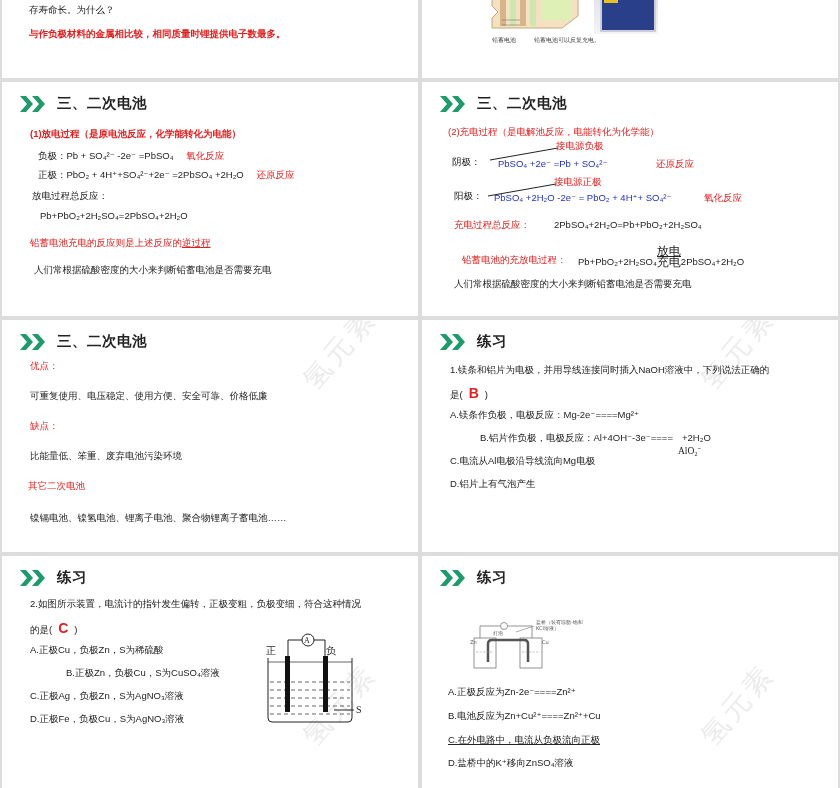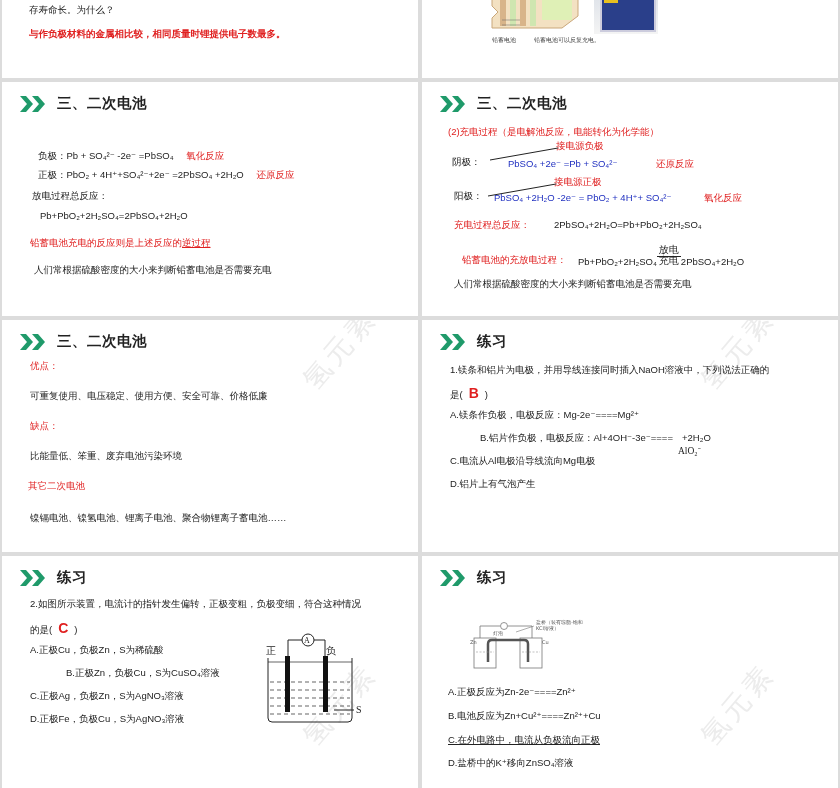--- a/index.html
+++ b/index.html
@@ -16,21 +16,21 @@
   .s6 { left:422px; top:556px; width:416px; height:232px; }
   .title { position:absolute; left:18px; top:12px; display:flex; align-items:center; }
   .chev { width:28px; height:16px; margin-right:9px; }
   .title span.t { font-size:14.5px; font-weight:bold; color:#222; letter-spacing:0.5px; }
   .ln { position:absolute; font-size:9.5px; white-space:nowrap; }
   .red { color:#e02020; }
   .blue { color:#2030c0; }
   .b { font-weight:bold; }
   .ans { color:#e02020; font-weight:bold; font-size:14px; margin:0 6px; }
   .wm { position:absolute; color:#ececec; font-size:28px; transform:rotate(-50deg); letter-spacing:4px; pointer-events:none; }
-  .frac { display:inline-flex; flex-direction:column; align-items:center; vertical-align:middle; font-size:10px; line-height:10px;font-family:Liberation Mono, monospace; }
+  .frac { display:inline-flex; flex-direction:column; align-items:center; vertical-align:middle; font-size:12px; line-height:10px; }
   .frac .bar { width:24px; border-top:1px solid #222; }
 </style>
 </head>
 <body>
 
 <div class="slide s-tl">
   <div class="ln" style="left:27px;top:6px;">存寿命长。为什么？</div>
   <div class="ln red b" style="left:27px;top:30px;">与作负极材料的金属相比较，相同质量时锂提供电子数最多。</div>
 </div>
 
@@ -56,20 +56,21 @@
 </div>
 
 <div class="slide s1">
   <div class="title">
     <svg class="chev" viewBox="0 0 28 16">
         <polygon points="0,0 6,0 13,8 6,16 0,16 7,8" fill="#1f9a6a"></polygon>
         <polygon points="12,0 18,0 25,8 18,16 12,16 19,8" fill="#1f9a6a"></polygon>
       </svg>
     <span class="t">三、二次电池</span>
   </div>
+  <div class="ln red b" style="left:28px;top:46px;">(1)放电过程（是原电池反应，化学能转化为电能）</div>
   <div class="ln" style="left:36px;top:68px;">
     <span>负极：</span><span>Pb + SO₄²⁻ -2e⁻ =PbSO₄</span>
     <span class="red" style="margin-left:10px;">氧化反应</span>
   </div>
   <div class="ln" style="left:36px;top:87px;">
     <span>正极：</span><span>PbO₂ + 4H⁺+SO₄²⁻+2e⁻ =2PbSO₄ +2H₂O</span>
     <span class="red" style="margin-left:10px;">还原反应</span>
   </div>
   <div class="ln" style="left:30px;top:108px;">放电过程总反应：</div>
   <div class="ln" style="left:38px;top:128px;">Pb+PbO₂+2H₂SO₄=2PbSO₄+2H₂O</div>
@@ -86,21 +87,21 @@
         <polygon points="12,0 18,0 25,8 18,16 12,16 19,8" fill="#1f9a6a"></polygon>
       </svg>
     <span class="t">三、二次电池</span>
   </div>
   <div class="ln red" style="left:26px;top:44px;">(2)充电过程（是电解池反应，电能转化为化学能）</div>
   <div class="ln red" style="left:134px;top:58px;">接电源负极</div>
   <svg style="position:absolute;left:66px;top:64px;" width="72" height="16">
       <line x1="2" y1="14" x2="70" y2="2" stroke="#222" stroke-width="1"></line>
     </svg>
   <div class="ln" style="left:30px;top:74px;">阴极：</div>
-  <div class="ln blue" style="left:86px;top:76px;">PbSO₄ +2e⁻ =Pb + SO₄²⁻</div>
+  <div class="ln blue" style="left:76px;top:76px;">PbSO₄ +2e⁻ =Pb + SO₄²⁻</div>
   <div class="ln red" style="left:234px;top:76px;">还原反应</div>
   <div class="ln red" style="left:132px;top:94px;">接电源正极</div>
   <svg style="position:absolute;left:64px;top:100px;" width="72" height="16">
       <line x1="2" y1="14" x2="70" y2="2" stroke="#222" stroke-width="1"></line>
     </svg>
   <div class="ln" style="left:32px;top:108px;">阳极：</div>
   <div class="ln blue" style="left:72px;top:110px;">PbSO₄ +2H₂O -2e⁻ = PbO₂ + 4H⁺+ SO₄²⁻</div>
   <div class="ln red" style="left:282px;top:110px;">氧化反应</div>
   <div class="ln red" style="left:32px;top:137px;">充电过程总反应：</div>
   <div class="ln" style="left:132px;top:137px;">2PbSO₄+2H₂O=Pb+PbO₂+2H₂SO₄</div>

